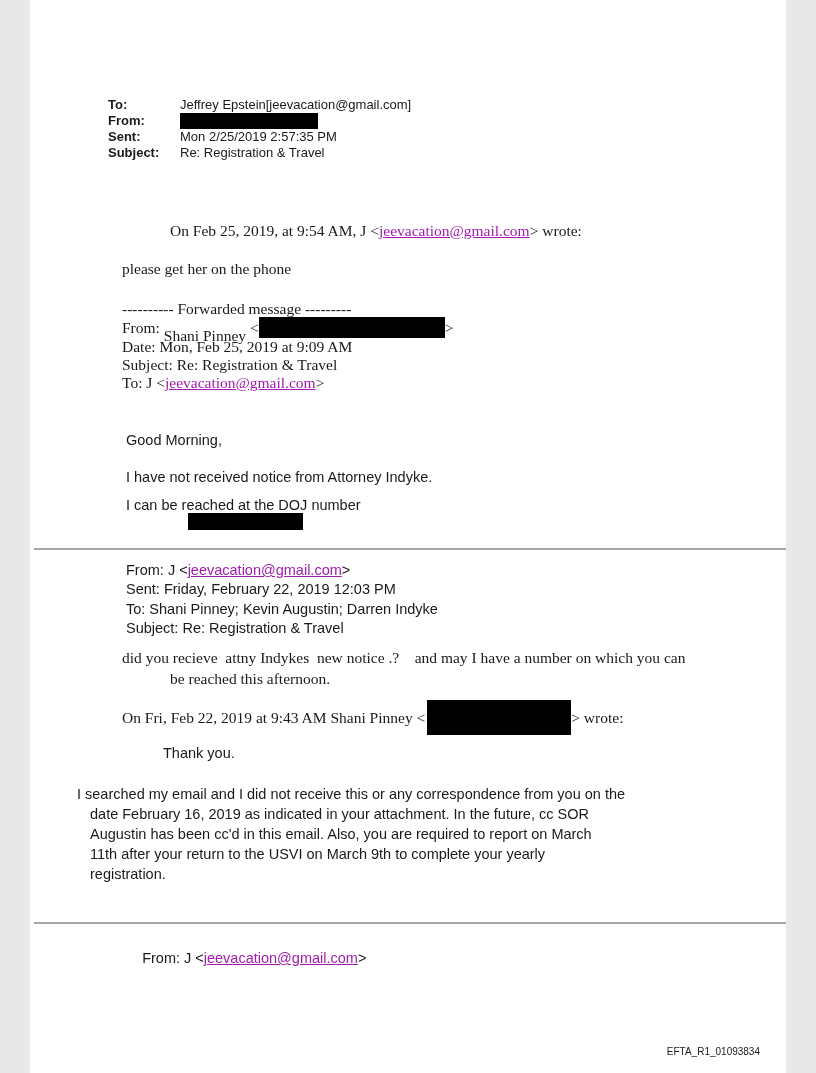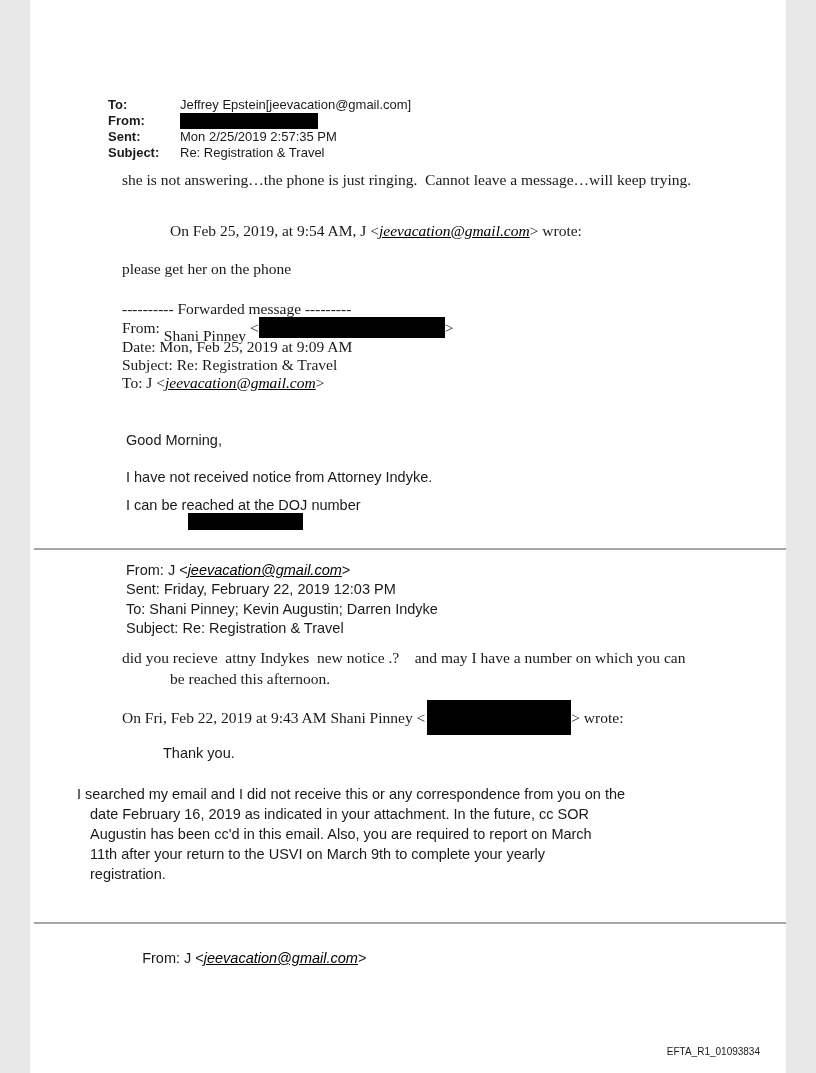--- a/index.html
+++ b/index.html
@@ -11,21 +11,21 @@
     overflow:hidden;
     color:#1a1a1a;
   }
   .abs{position:absolute;}
   .serif{font-family:"Liberation Serif","DejaVu Serif",serif;font-size:15.5px;color:#1a1a1a;}
   .sans{font-family:"Liberation Sans","DejaVu Sans",sans-serif;color:#1a1a1a;}
   .hdrfont{font-size:13px;line-height:16px;}
   .bodysans{font-size:14.5px;}
   .pre{white-space:pre;}
   .b{font-weight:normal;margin-top:16px;}
-  .link{color:#000000;text-decoration:underline;cursor:pointer;font-style:italic;}
+  .link{color:#a21caf;text-decoration:underline;cursor:pointer;}
   .redact{display:inline-block;background:#000000;}
   .divider{position:absolute;left:4px;width:808px;height:2px;background:#a6a6a6;}
   .hrow{display:flex;}
   .hlabel{display:inline-block;width:72px;font-weight:bold;}
   .flexrow{display:flex;align-items:center;}
   .pline{line-height:20px;height:20px;white-space:pre;}
   .indent1{padding-left:47px;}
   .indent2{padding-left:60px;}
 </style>
 </head>
@@ -45,21 +45,20 @@
     <div class="hrow">
       <span class="hlabel">Sent:</span>
       <span>Mon 2/25/2019 2:57:35 PM</span>
     </div>
     <div class="hrow">
       <span class="hlabel">Subject:</span>
       <span>Re: Registration &amp; Travel</span>
     </div>
   </div>
 
-  <div class="abs serif pre" style="top:171px;left:92px;">she is not answering…the phone is just ringing.  Cannot leave a message…will keep trying.</div>
 
   <div class="abs serif" style="top:222px;left:140px;">
     <span>On Feb 25, 2019, at 9:54 AM, J &lt;</span><span class="link">jeevacation@gmail.com</span><span>&gt; wrote:</span>
   </div>
 
   <div class="abs serif" style="top:260px;left:92px;">please get her on the phone</div>
 
   <div class="abs serif" style="top:300px;left:92px;">---------- Forwarded message ---------</div>
 
   <div class="abs serif flexrow" style="top:316px;left:92px;height:23px;">

